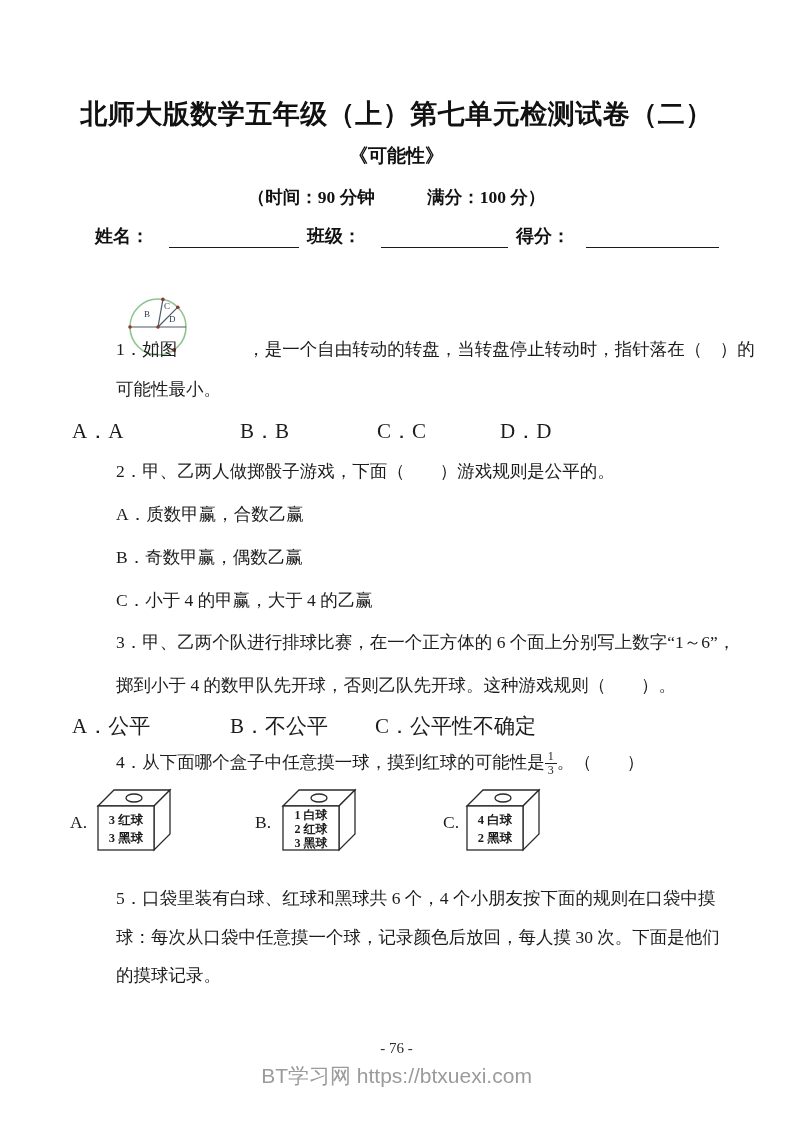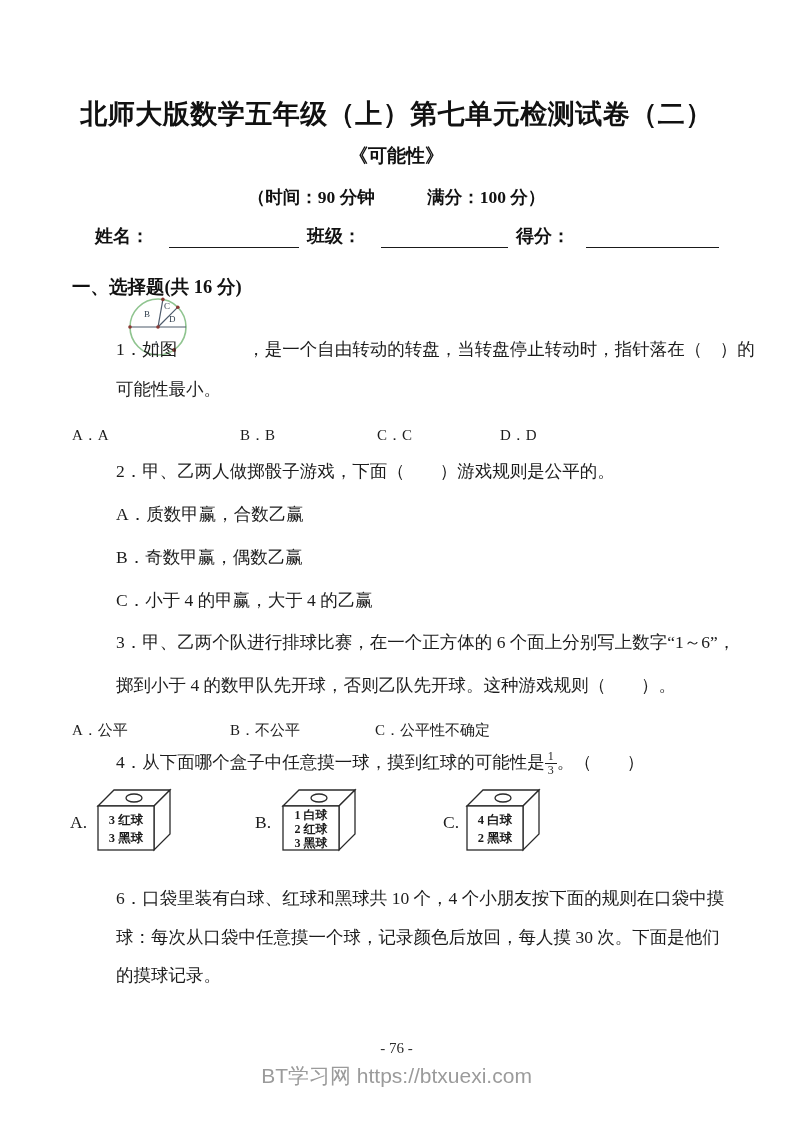--- a/index.html
+++ b/index.html
@@ -9,21 +9,21 @@
   .abs { position: absolute; white-space: pre; }
   .center { left: 0; width: 793px; text-align: center; }
   .title { font-size: 27px; font-weight: bold; color: #111; letter-spacing: 0.5px; }
   .subtitle { font-size: 19px; font-weight: bold; color: #111; }
   .meta { font-size: 17.5px; font-weight: bold; color: #111; }
   .fields { left: 95px; font-size: 18px; font-weight: bold; color: #111; display: flex; align-items: flex-end; gap: 8px; }
   .fields .blank { display: inline-block; height: 22px; border-bottom: 1.6px solid #1a1a1a; }
   .heading { left: 72px; font-size: 18.5px; font-weight: bold; color: #111; }
   .line { left: 72px; font-size: 17.5px; line-height: 24px; margin-left: 44px; }
   .optrow { left: 72px; width: 660px; height: 24px; }
-  .optrow span { position: absolute; top: 0; font-size: 15px; margin-top: 9px; }
+  .optrow span { position: absolute; top: 0; font-size: 21px; }
   .spacer { display: inline-block; width: 70px; }
   .frac { display: inline-block; vertical-align: -6px; text-align: center; font-size: 12px; line-height: 1.05; font-weight: normal; }
   .frac .num { display: block; border-bottom: 1.2px solid #1c1c1c; padding: 0 3px; }
   .frac .den { display: block; }
   .box-label { font-size: 17.5px; }
   .pagenum { font-size: 15px; color: #2b2b2b; }
   .site { font-size: 21px; font-family: "Liberation Sans", "DejaVu Sans", sans-serif; }
   svg text { font-family: "Liberation Serif", "DejaVu Serif", serif; }
 </style>
 </head>
@@ -37,21 +37,20 @@
 
   <div class="abs fields" style="top:224px">
     <span>姓名：</span>
     <span class="blank" style="width:130px; margin-left:12px"></span>
     <span>班级：</span>
     <span class="blank" style="width:127px; margin-left:12px"></span>
     <span>得分：</span>
     <span class="blank" style="width:133px; margin-left:8px"></span>
   </div>
 
-  <div class="abs heading" style="top:274px">一、选择题(共 16 分)</div>
 
   <svg class="abs" style="top:294px; left:124px" width="68" height="68" viewBox="0 0 68 68">
     <circle cx="34" cy="33" r="28" fill="none" stroke="#8fc48f" stroke-width="1.6"></circle>
     <line x1="6" y1="33" x2="62" y2="33" stroke="#4d5a6b" stroke-width="1.2"></line>
     <line x1="34" y1="33" x2="38.9" y2="5.4" stroke="#4d5a6b" stroke-width="1.2"></line>
     <line x1="34" y1="33" x2="53.8" y2="13.2" stroke="#4d5a6b" stroke-width="1.2"></line>
     <circle cx="38.9" cy="5.4" r="1.8" fill="#8b3a35"></circle>
     <circle cx="53.8" cy="13.2" r="1.8" fill="#8b3a35"></circle>
     <circle cx="6" cy="33" r="1.8" fill="#8b3a35"></circle>
     <circle cx="34" cy="33" r="1.8" fill="#8b3a35"></circle>
@@ -110,20 +109,20 @@
   <span class="abs box-label" style="top:812px; left:443px">C.</span>
   <svg class="abs" style="top:786px; left:465px" width="78" height="70" viewBox="0 0 78 70">
     <polygon points="2,20 18,4 74,4 58,20" fill="#fff" stroke="#2a2a2a" stroke-width="1.3"></polygon>
     <polygon points="58,20 74,4 74,48 58,64" fill="#fff" stroke="#2a2a2a" stroke-width="1.3"></polygon>
     <rect x="2" y="20" width="56" height="44" fill="#fff" stroke="#2a2a2a" stroke-width="1.3"></rect>
     <ellipse cx="38" cy="12" rx="8" ry="4" fill="#fff" stroke="#2a2a2a" stroke-width="1.3"></ellipse>
     <text x="30" y="38" font-size="12.5" font-weight="bold" fill="#1a1a1a" text-anchor="middle">4 白球</text>
     <text x="30" y="56" font-size="12.5" font-weight="bold" fill="#1a1a1a" text-anchor="middle">2 黑球</text>
   </svg>
 
-  <div class="abs line" style="top:886px">6．口袋里装有白球、红球和黑球共 10 个，4 个小朋友按下面的规则在口袋中摸</div>
+  <div class="abs line" style="top:886px">5．口袋里装有白球、红球和黑球共 6 个，4 个小朋友按下面的规则在口袋中摸</div>
   <div class="abs line" style="top:925px">球：每次从口袋中任意摸一个球，记录颜色后放回，每人摸 30 次。下面是他们</div>
   <div class="abs line" style="top:963px">的摸球记录。</div>
 
   <div class="abs center pagenum" style="top:1040px">- 76 -</div>
   <div class="abs center site" style="top: 1062px; color: rgb(155, 155, 155);">BT学习网 https://btxuexi.com</div>
 
 </div>
 
 </body></html>

